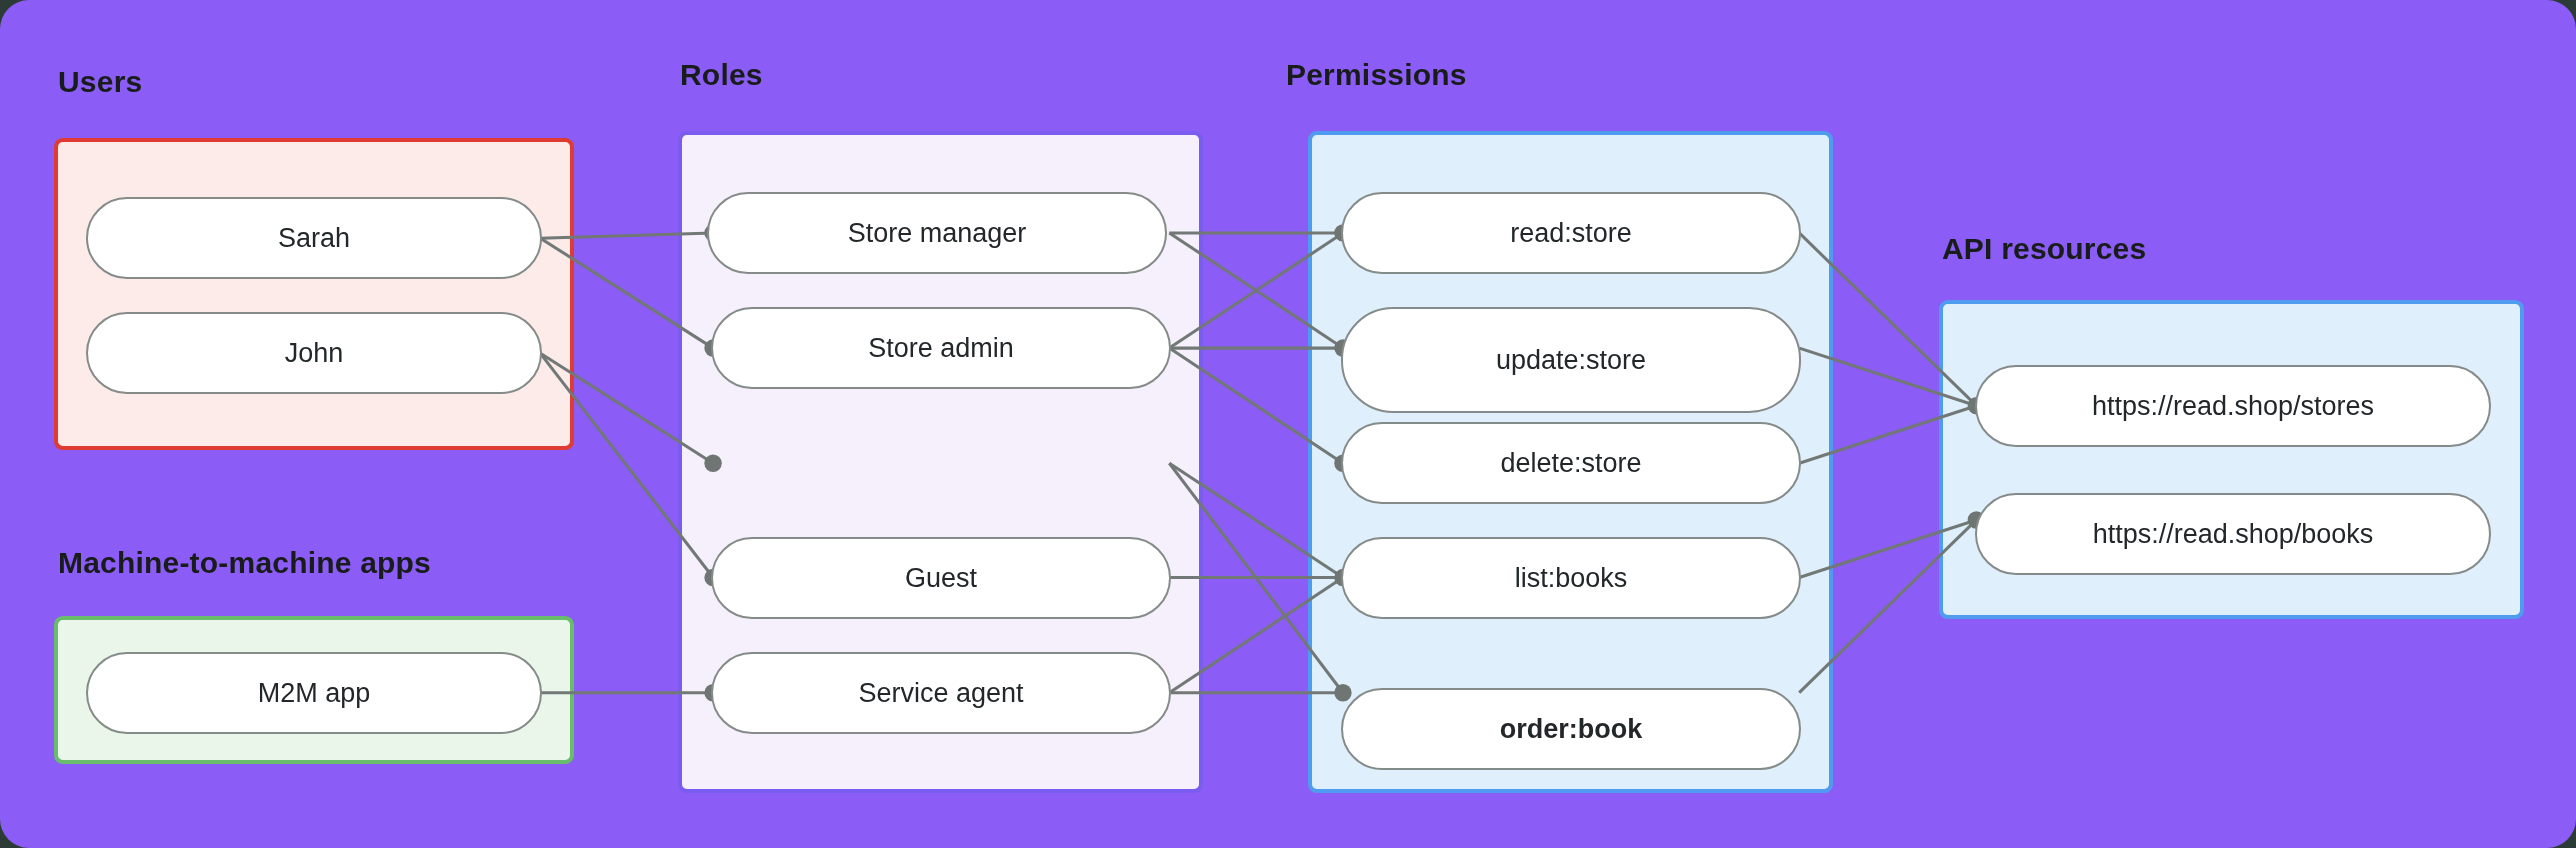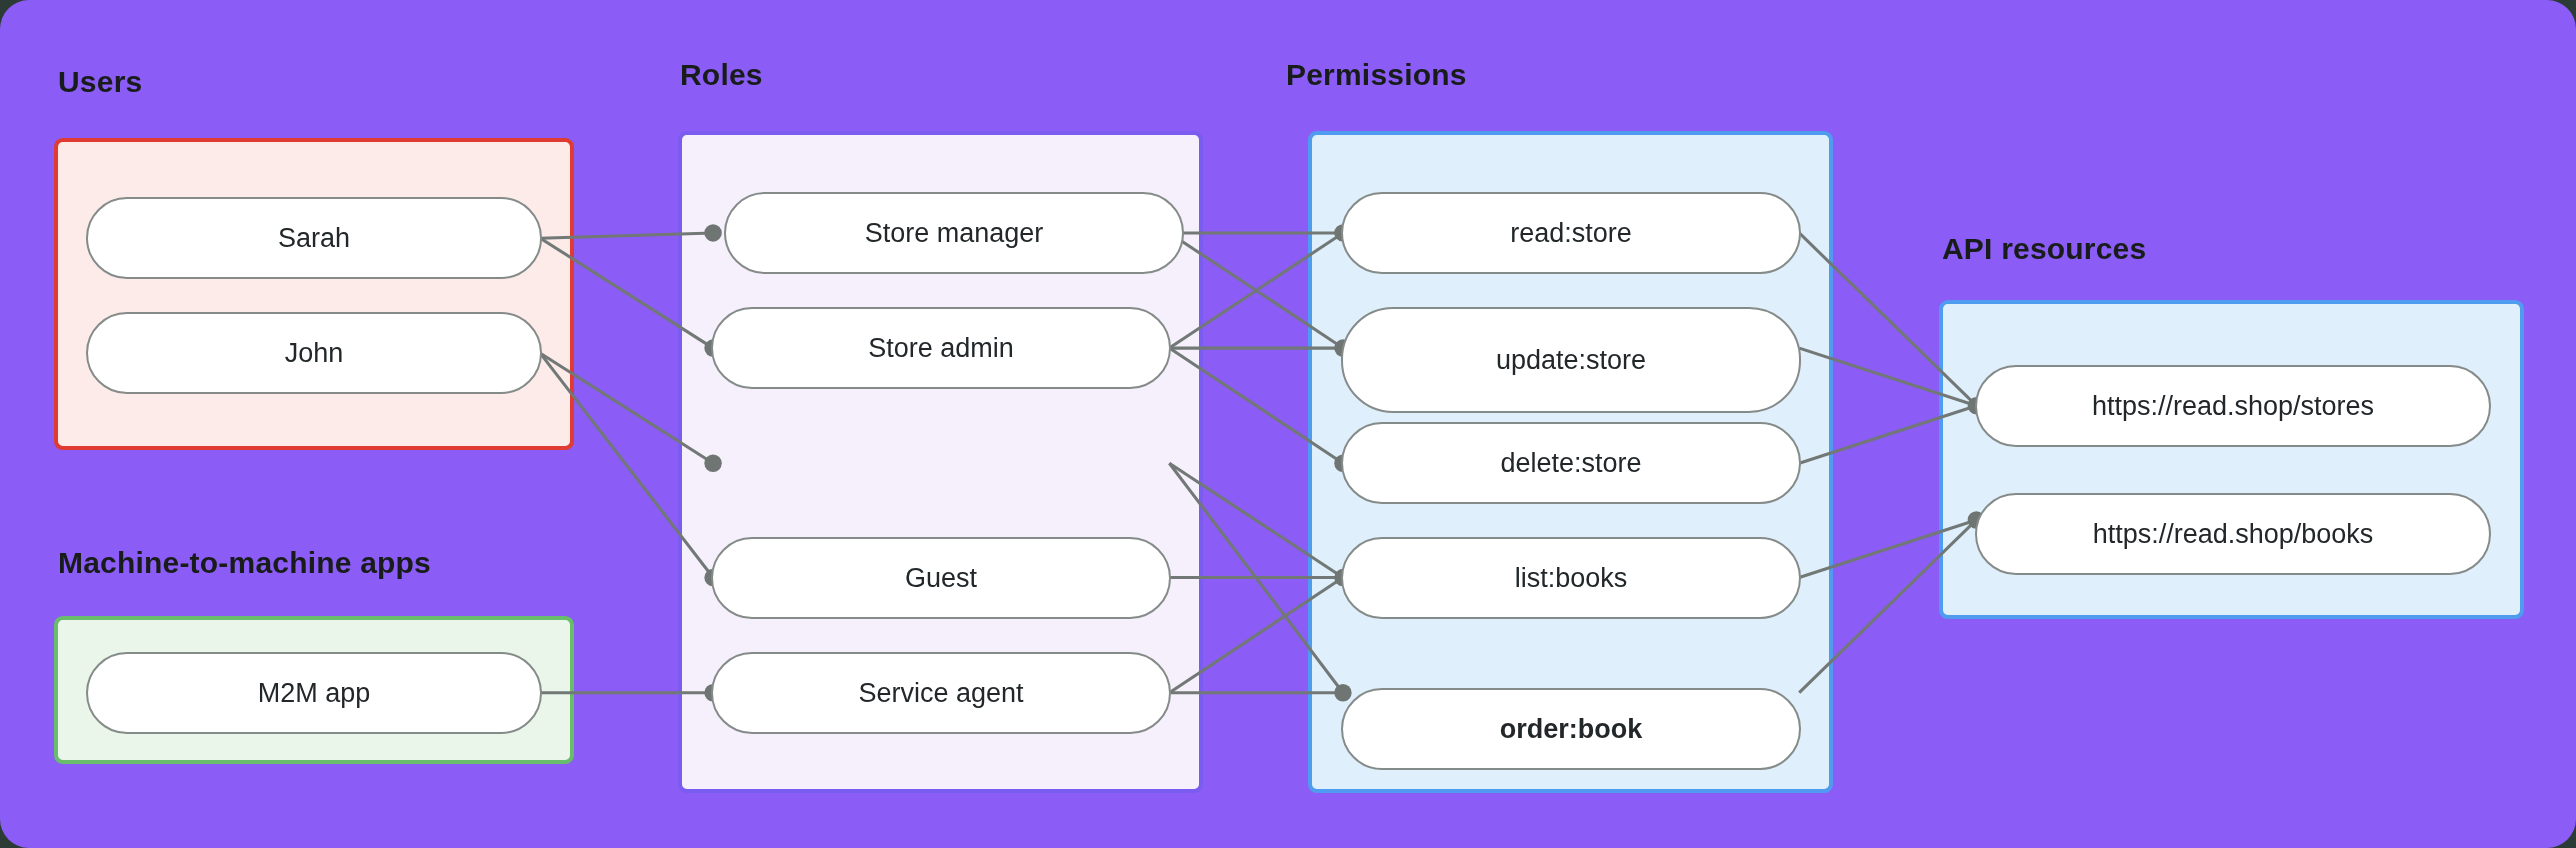--- a/index.html
+++ b/index.html
@@ -85,21 +85,21 @@
 
   <div class="glabel" id="l-users">Users</div>
   <div class="glabel" id="l-m2m">Machine-to-machine apps</div>
   <div class="glabel" id="l-roles">Roles</div>
   <div class="glabel" id="l-permissions">Permissions</div>
   <div class="glabel" id="l-api">API resources</div>
 
 <div class="pill" style="left: 86px; top: 197px; width: 456px; height: 82px; border-color: rgb(132, 139, 136); background: rgb(255, 255, 255);">Sarah</div>
     <div class="pill" style="left: 86px; top: 312px; width: 456px; height: 82px; border-color: rgb(132, 139, 136); background: rgb(255, 255, 255);">John</div>
     <div class="pill" style="left: 86px; top: 652px; width: 456px; height: 82px; border-color: rgb(132, 139, 136); background: rgb(255, 255, 255);">M2M app</div>
-    <div class="pill" style="left: 724px; top: 192px; width: 460px; height: 82px; border-color: rgb(132, 139, 136); background: rgb(255, 255, 255);">Store manager</div>
+    <div class="pill" style="left: 707px; top: 192px; width: 460px; height: 82px; border-color: rgb(132, 139, 136); background: rgb(255, 255, 255);">Store manager</div>
     <div class="pill" style="left: 711px; top: 307px; width: 460px; height: 82px; border-color: rgb(132, 139, 136); background: rgb(255, 255, 255);">Store admin</div>
     <div class="pill" style="left: 711px; top: 537px; width: 460px; height: 82px; border-color: rgb(132, 139, 136); background: rgb(255, 255, 255);">Guest</div>
     <div class="pill" style="left: 711px; top: 652px; width: 460px; height: 82px; border-color: rgb(132, 139, 136); background: rgb(255, 255, 255);">Service agent</div>
     <div class="pill" style="left: 1341px; top: 192px; width: 460px; height: 82px; border-color: rgb(132, 139, 136); background: rgb(255, 255, 255);">read:store</div>
     <div class="pill" style="left: 1341px; top: 307px; width: 460px; height: 106px; border-color: rgb(132, 139, 136); background: rgb(255, 255, 255);">update:store</div>
     <div class="pill" style="left: 1341px; top: 422px; width: 460px; height: 82px; border-color: rgb(132, 139, 136); background: rgb(255, 255, 255);">delete:store</div>
     <div class="pill" style="left: 1341px; top: 537px; width: 460px; height: 82px; border-color: rgb(132, 139, 136); background: rgb(255, 255, 255); text-align: center;">list:books</div>
     <div class="pill" style="left: 1341px; top: 688px; width: 460px; height: 82px; border-color: rgb(132, 139, 136); background: rgb(255, 255, 255); font-weight: bold;">order:book</div>
     <div class="pill" style="left: 1975px; top: 365px; width: 516px; height: 82px; border-color: rgb(132, 139, 136); background: rgb(255, 255, 255);">https://read.shop/stores</div>
     <div class="pill" style="left: 1975px; top: 479px; width: 516px; height: 82px; border-color: rgb(132, 139, 136); background: rgb(255, 255, 255); margin-top: 14px;">https://read.shop/books</div>

